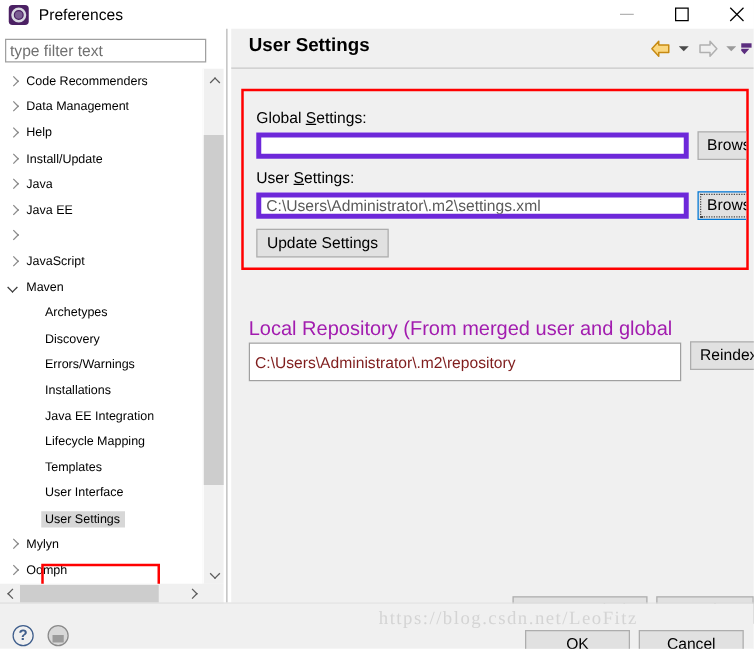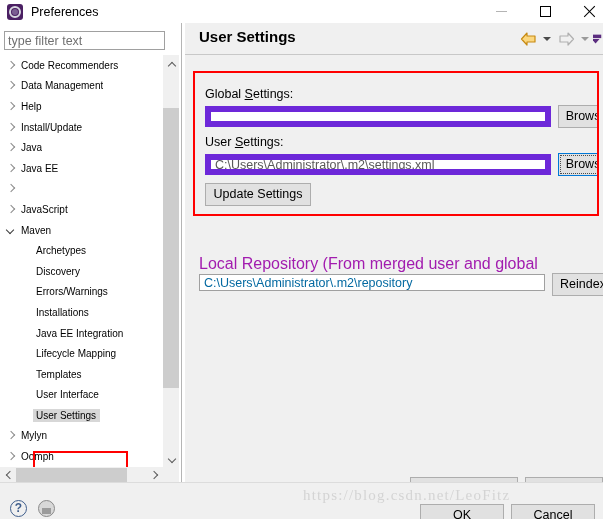--- a/index.html
+++ b/index.html
@@ -356,21 +356,21 @@
     font-size: 12.5px;
     color: #000;
     white-space: nowrap;
   }
   .mnem { text-decoration: underline; }
 
   .text-field {
     position: absolute;
     height: 21px;
     box-sizing: border-box;
-    border: 6px solid #6d28d9;
+    border: 4px solid #6d28d9;
     background: #ffffff;
     font-family: "Liberation Sans", sans-serif;
     font-size: 12.5px;
     color: #000;
     padding: 0 4px;
     outline: none;
   }
   .text-field.gray { color: #5a5a5a; }
 
   .btn {
@@ -409,27 +409,27 @@
   
   #lbl-repo {
     position: absolute;
     left: 14px; top: 232px;
     font-size: 16px;
     color: #a21caf;
   }
   #in-repo {
     position: absolute;
     left: 14px; top: 251px;
-    width: 346px; height: 17px;
+    width: 346px; height: 31px;
     box-sizing: border-box;
     border: 1px solid #a0a0a0;
     background: #ffffff;
     font-family: "Liberation Sans", sans-serif;
     font-size: 12.5px;
-    color: #0369a1;
+    color: #7f1d1d;
     padding: 0 4px;
     outline: none;
   }
   #btn-reindex {
     position: absolute;
     left: 367px; top: 250px;
     width: 62px; height: 23px;
   }
 
   

